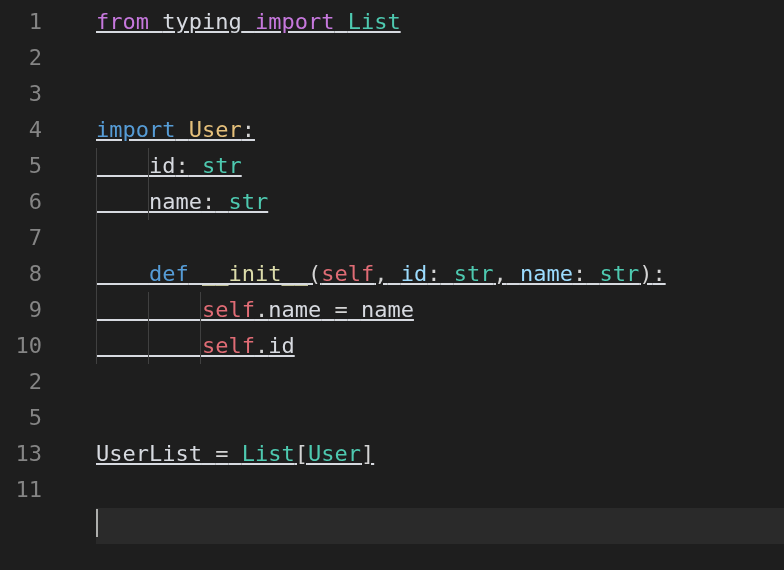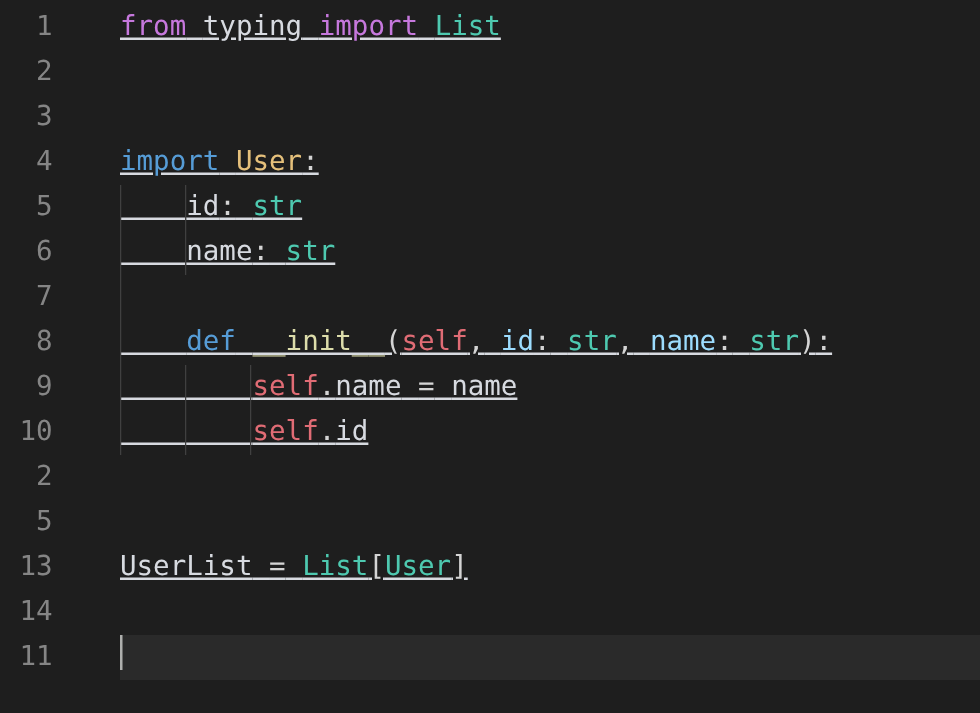--- a/index.html
+++ b/index.html
@@ -91,21 +91,20 @@
     <div class="ln">4</div>
     <div class="ln">5</div>
     <div class="ln">6</div>
     <div class="ln">7</div>
     <div class="ln">8</div>
     <div class="ln">9</div>
     <div class="ln">10</div>
     <div class="ln">2</div>
     <div class="ln">5</div>
     <div class="ln">13</div>
-    <div class="ln">14</div>
     <div class="ln">11</div>
   </div>
 
   <div class="code">
 
     <div class="line"><span class="tok-keyword1">from</span><span> </span><span class="tok-var">typing</span><span> </span><span class="tok-keyword1">import</span><span> </span><span class="tok-type">List</span></div>
 
     <div class="line"></div>
 
     <div class="line"></div>

